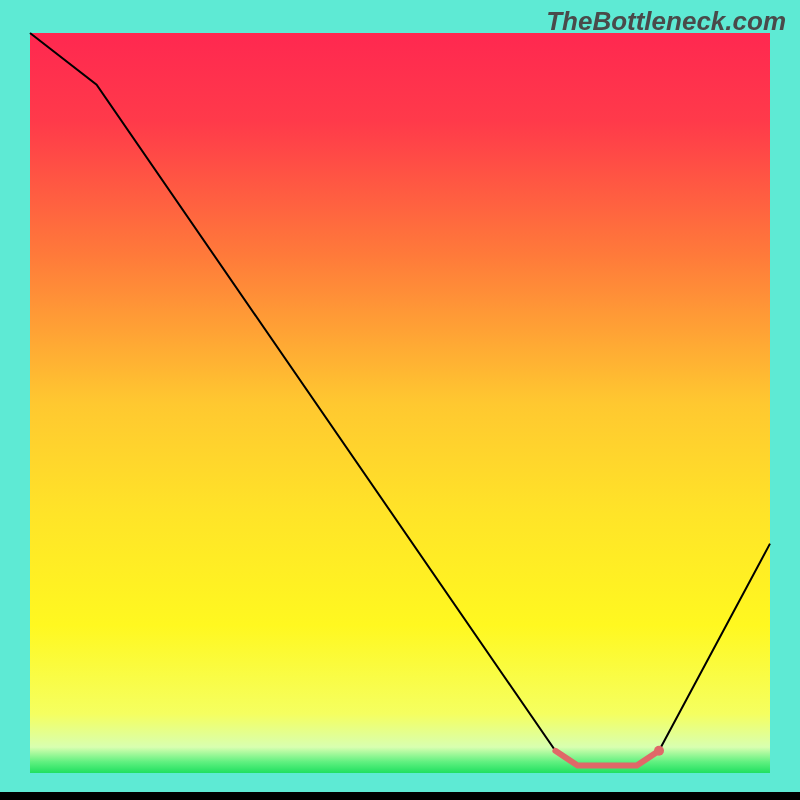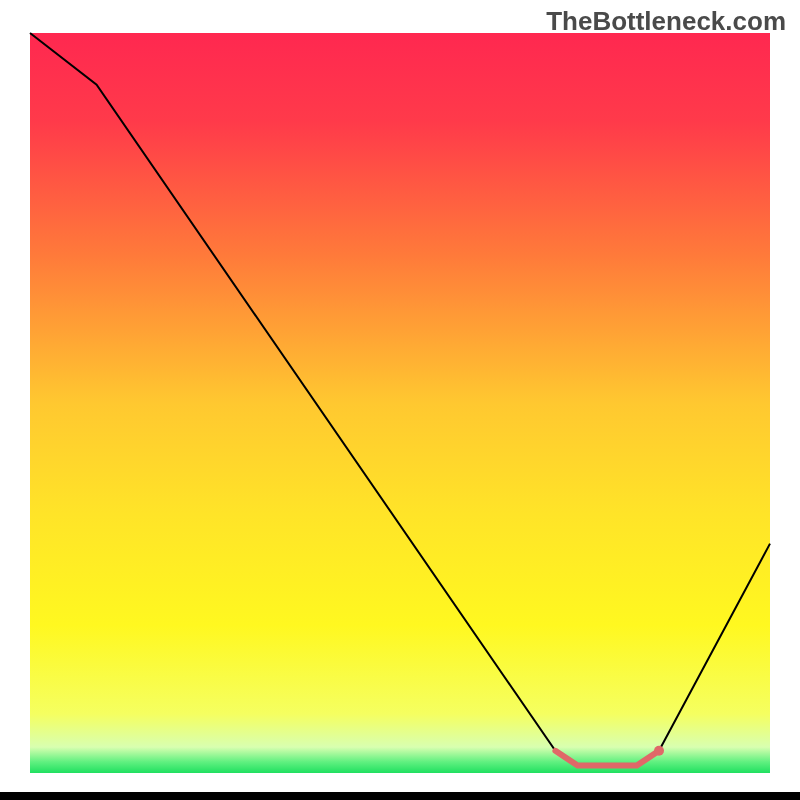--- a/index.html
+++ b/index.html
@@ -8,21 +8,22 @@
     background: #000;
     width: 800px;
     height: 800px;
     overflow: hidden;
     font-family: Arial, Helvetica, sans-serif;
   }
   .chart-container {
     position: relative;
     width: 800px;
     height: 792px;
-    background: #ffffff;
+    background: #5eead4;
+    font-style: italic;
   }
   .watermark {
     position: absolute;
     top: 6px;
     right: 14px;
     color: #4a4a4a;
     font-size: 26px;
     font-weight: bold;
     z-index: 10;
   }

